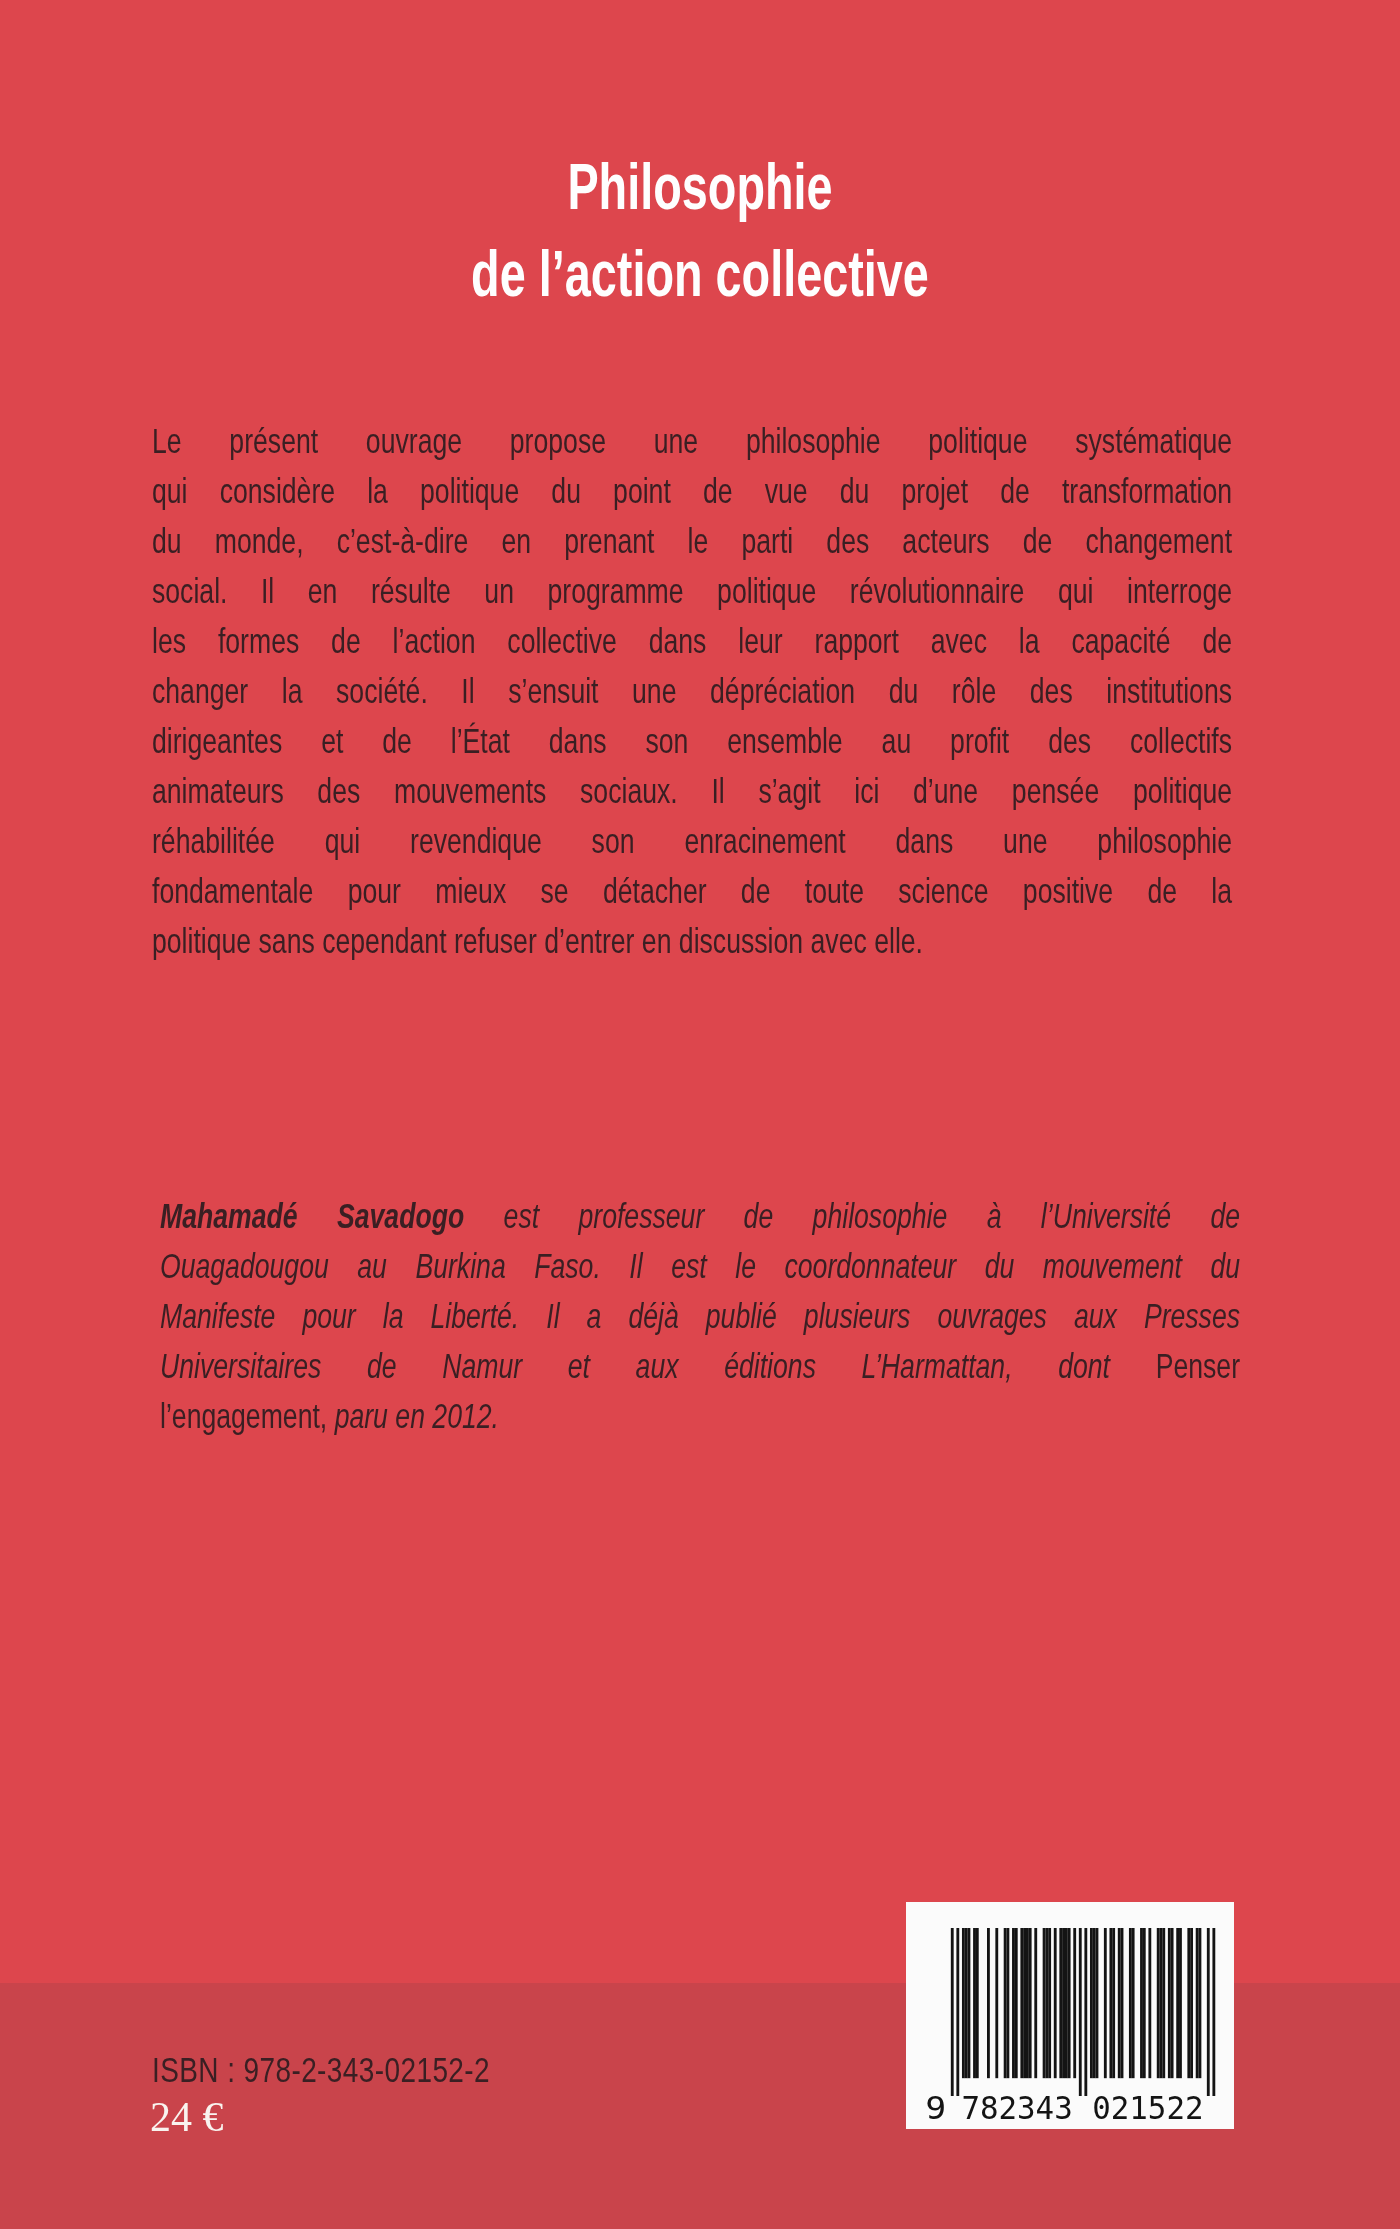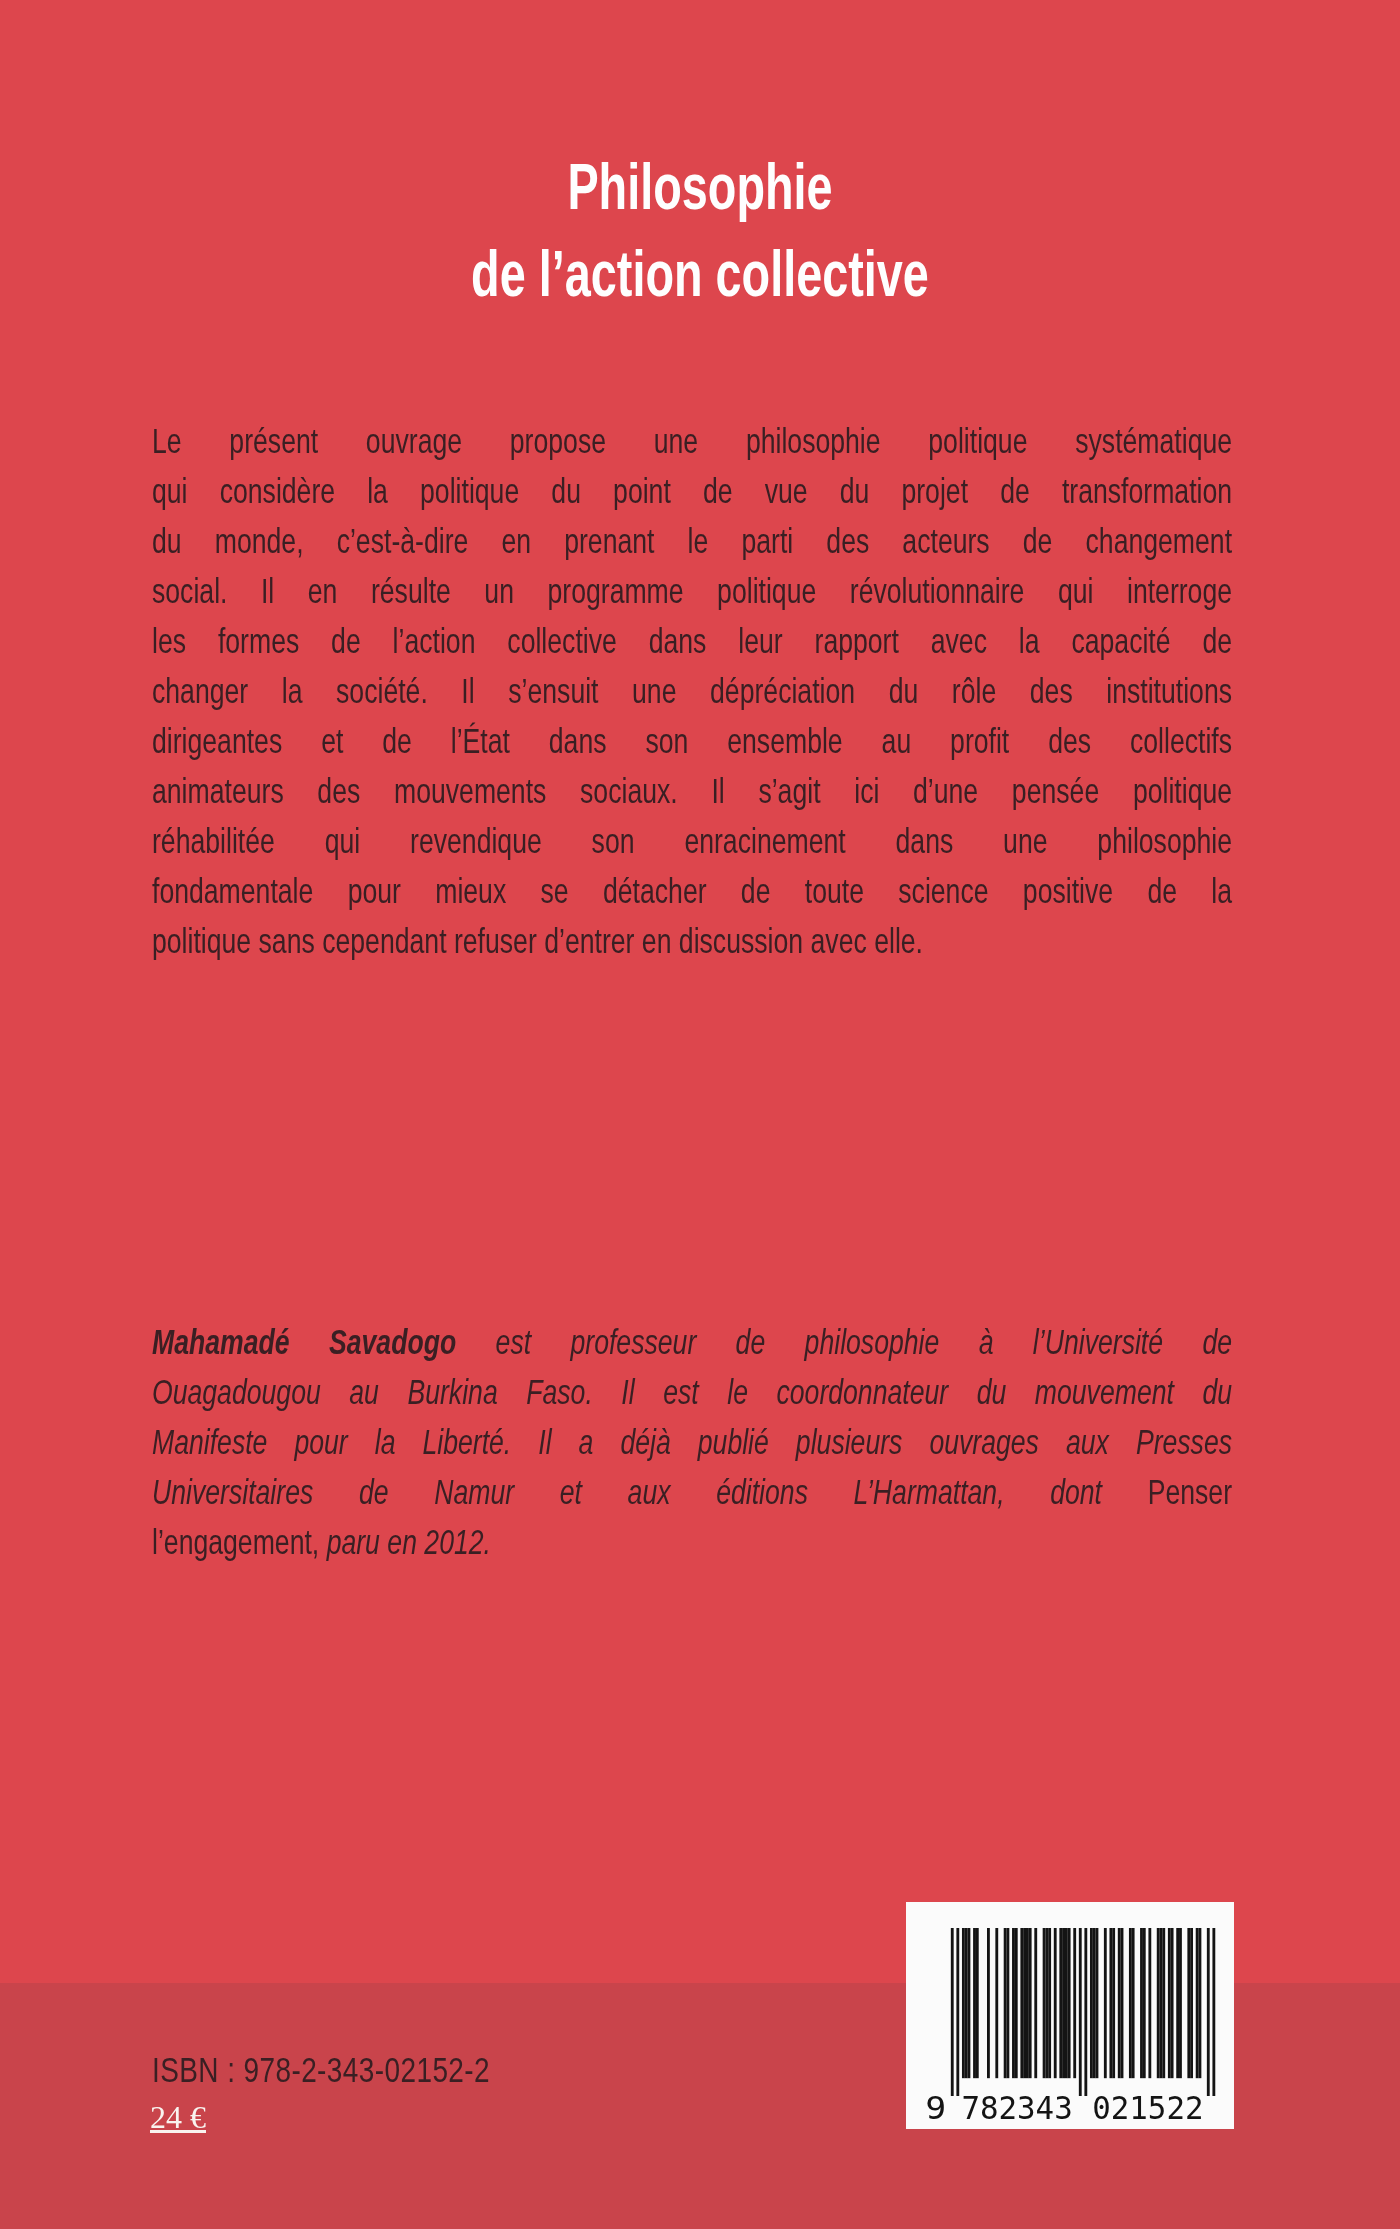--- a/index.html
+++ b/index.html
@@ -33,44 +33,43 @@
     color:#3A1F23;
     text-align:justify;
     text-align-last:justify;
     transform:scaleX(0.7606);
     transform-origin:0 50%;
     white-space:normal;
   }
   .jline.last{text-align-last:left;}
   .jline.indent{text-indent:75px;}
   .synopsis{top:416px;}
-  .bio{top:1317px;}
+  .bio{top:1191px;margin-left:8px;}
   .bio .jline{font-style:italic;}
   .bio .bold{font-weight:bold;}
   .bio .roman{font-style:normal;}
   
   .barcode-box{
     position:absolute;left:906px;top:1902px;width:328px;height:227px;
     background:#FBFBFB;
   }
   .barcode-box svg{display:block;margin:26px auto 0 auto;}
   
   .isbn{
     position:absolute;left:152px;top:2045px;
     font-size:35px;line-height:50px;color:#3A1F23;
     letter-spacing:0.5px;
     transform:scaleX(0.80);transform-origin:0 50%;
     white-space:nowrap;
   }
   .price{
     position:absolute;left:150px;top:2092px;
     font-family:"Liberation Serif",serif;
-    font-size:32px;line-height:50px;color:#F9F3EF;
+    font-size:42px;line-height:50px;color:#F9F3EF;
     white-space:nowrap;
-    text-decoration:underline;
   }
 </style>
 </head>
 <body>
 
 <div id="cover">
 
   <div class="title">
     <div>Philosophie</div>
     <div>de l’action collective</div>

